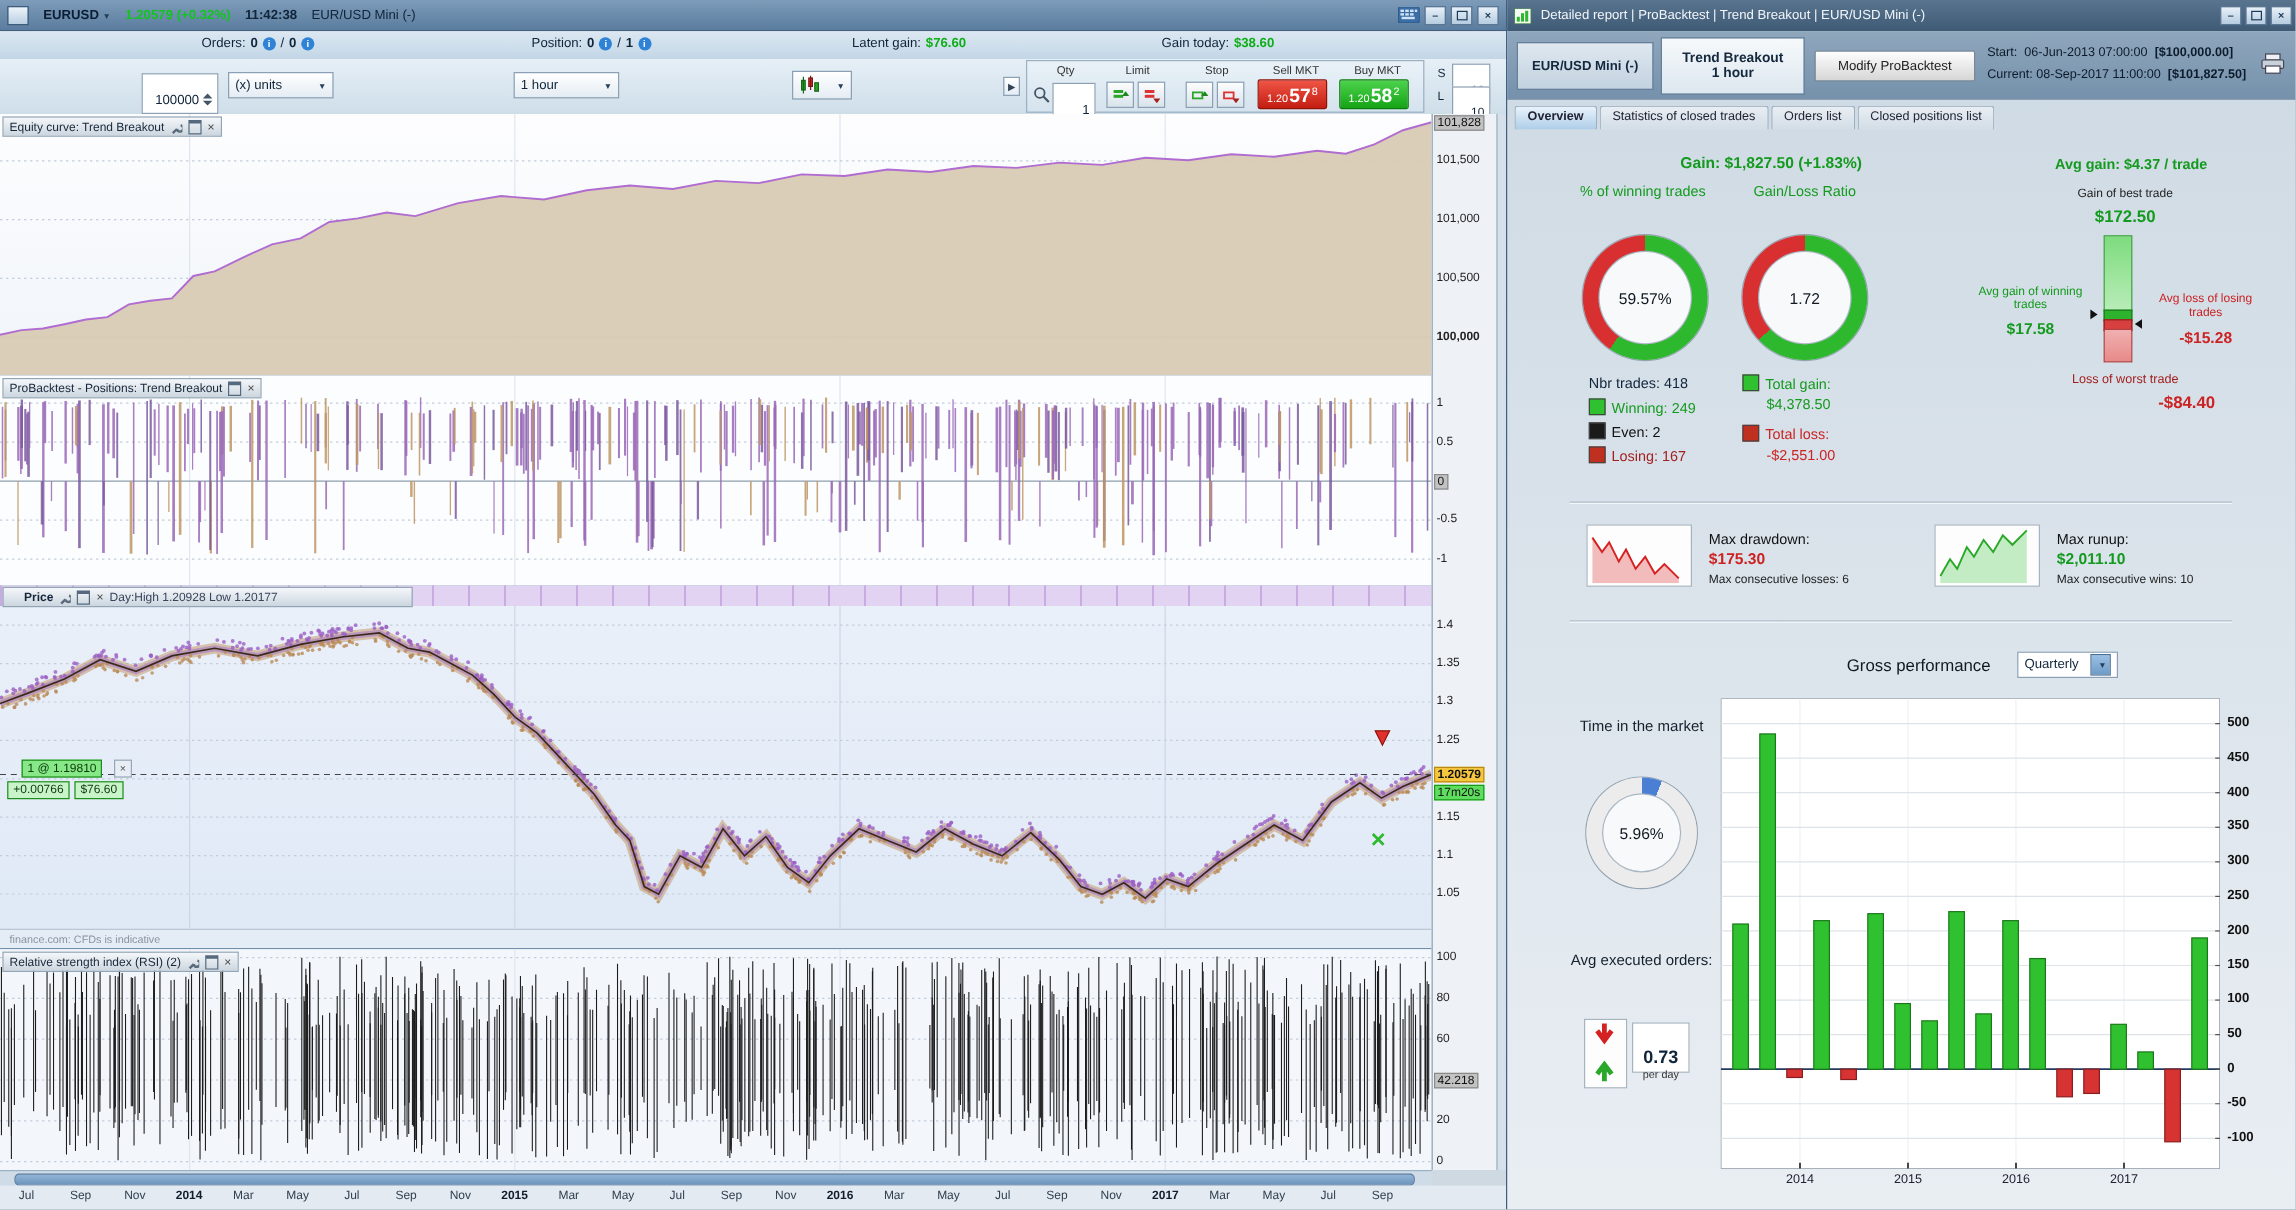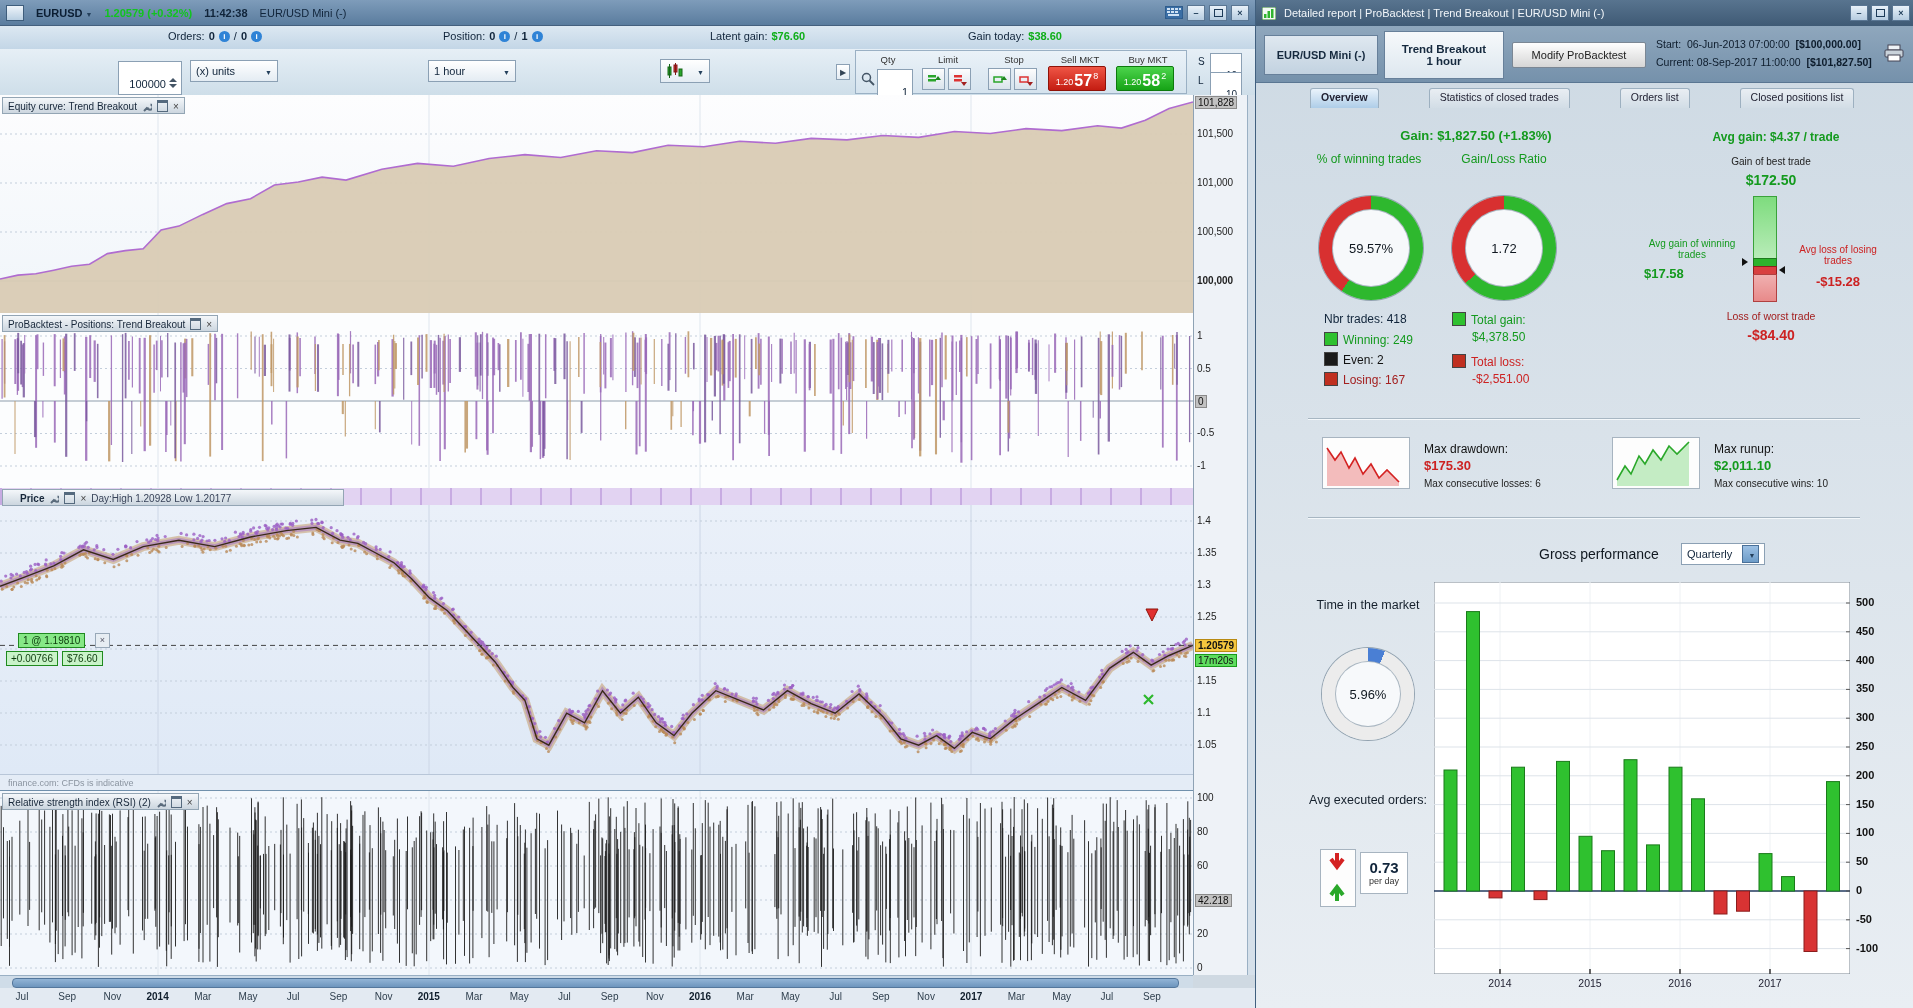--- a/index.html
+++ b/index.html
@@ -71,21 +71,21 @@
   .tag-x{position:absolute;width:13px;height:13px;background:#e7edf3;border:1px solid #98a8b8;color:#556;font-size:9px;text-align:center;line-height:12px;}
   .tag-x::after{content:"×";}
   
   #report{left:1255px;top:0;width:658px;height:1008px;background:linear-gradient(#cdd9e3,#e9eef3);border-left:1px solid #41607f;}
   #r-titlebar{position:absolute;left:0;top:0;width:658px;height:26px;background:linear-gradient(#58748f,#3f5a75);color:#f2f6fa;display:flex;align-items:center;gap:8px;padding-left:6px;box-sizing:border-box;font-size:11px;}
   #r-titlebar .wbtns{margin-left:auto;margin-right:4px;display:flex;gap:3px;}
   #r-header{position:absolute;left:0;top:26px;width:658px;height:56px;background:linear-gradient(#8fa7bd,#7591ab);border-bottom:1px solid #5a7democratic;border-bottom:1px solid #5a7692;}
   .chip{position:absolute;background:linear-gradient(#dfe8f0,#c2d2e0);border:1px solid #67809a;font-weight:bold;color:#15293e;display:flex;align-items:center;justify-content:center;text-align:center;}
   .btn3d{background:linear-gradient(#fefefe,#d6d6d6);border:1px solid #7b8794;border-radius:2px;color:#222;display:flex;align-items:center;justify-content:center;font-size:11px;}
   #r-tabs{position:absolute;left:6px;top:88px;height:20px;display:flex;gap:2px;}
-  .rtab{padding:2px 10px;font-size:10.5px;background:linear-gradient(#e9eef3,#d2dde6);border:1px solid #9db0c0;border-bottom:none;border-radius:3px 3px 0 0;color:#223;margin-left:48px;}
+  .rtab{padding:2px 10px;font-size:10.5px;background:linear-gradient(#e9eef3,#d2dde6);border:1px solid #9db0c0;border-bottom:none;border-radius:3px 3px 0 0;color:#223;}
   .rtab.active{background:linear-gradient(#eaf3fb,#aecde8);font-weight:bold;}
   .grn{color:#149a1e;}
   .red{color:#cc2222;}
   .dkred{color:#a32020;}
   .donut{position:absolute;border-radius:50%;box-shadow:0 0 0 1px #93a3b0;}
   .donut::after{content:"";position:absolute;inset:14px;background:#f7f9fb;border-radius:50%;box-shadow:0 0 0 1px #a9b6c1;}
   .donut .dlabel{position:absolute;inset:0;display:flex;align-items:center;justify-content:center;font-size:13px;color:#101820;z-index:2;}
   .legend-sq{width:12px;height:12px;display:inline-block;border:1px solid #444;margin-right:5px;vertical-align:-2px;}
   .divider{position:absolute;height:0;border-top:1px solid #a7b6c2;border-bottom:1px solid #f4f8fb;}
   .spark-card{position:absolute;width:86px;height:50px;background:#fdfdfd;border:1px solid #a7b4c0;}
@@ -2110,25 +2110,25 @@
 
     <div class="abs small-grey" style="left:440px;top:156px;width:150px;text-align:center;">Gain of best trade</div>
     <div class="abs grn" style="left:440px;top:172px;width:150px;text-align:center;font-size:14px;font-weight:bold;">$172.50</div>
     <div class="abs" style="left:497px;top:196px;width:22px;height:62px;background:linear-gradient(#7edc7e,#b9ecb9);border:1px solid #3aa23a;"></div>
     <div class="abs" style="left:497px;top:258px;width:22px;height:8px;background:#2db32d;border:1px solid #1d7a1d;"></div>
     <div class="abs" style="left:497px;top:266px;width:22px;height:8px;background:#d84040;border:1px solid #8f1d1d;"></div>
     <div class="abs" style="left:497px;top:274px;width:22px;height:26px;background:linear-gradient(#f0b0b0,#e88a8a);border:1px solid #b04040;"></div>
     <span class="arrow-r" style="left:486px;top:258px;"></span>
     <span class="arrow-l" style="left:523px;top:266px;"></span>
     <div class="abs grn" style="left:388px;top:238px;width:96px;text-align:center;font-size:10px;">Avg gain of winning trades</div>
-    <div class="abs grn" style="left:388px;top:266px;width:96px;font-size:13px;font-weight:bold;">$17.58</div>
+    <div class="abs grn" style="left:388px;top:266px;width:96px;text-align:center;font-size:13px;font-weight:bold;">$17.58</div>
     <div class="abs red" style="left:534px;top:244px;width:96px;text-align:center;font-size:10px;">Avg loss of losing trades</div>
     <div class="abs red" style="left:534px;top:274px;width:96px;text-align:center;font-size:13px;font-weight:bold;">-$15.28</div>
     <div class="abs dkred" style="left:440px;top:310px;width:150px;text-align:center;font-size:10.5px;">Loss of worst trade</div>
-    <div class="abs red" style="left:440px;top:327px;width:150px;text-align:center;font-size:14px;font-weight:bold;">-$84.40</div>
+    <div class="abs red" style="left:440px;top:327px;width:150px;text-align:right;font-size:14px;font-weight:bold;">-$84.40</div>
 
     <div class="abs" style="left:68px;top:312px;font-size:12px;">Nbr trades: 418</div>
     <div class="abs grn" style="left:68px;top:332px;font-size:12px;"><span class="legend-sq" style="background:#2fc12f;"></span><span>Winning: 249</span></div>
     <div class="abs" style="left:68px;top:352px;font-size:12px;color:#111;"><span class="legend-sq" style="background:#1a1a1a;"></span><span>Even: 2</span></div>
     <div class="abs dkred" style="left:68px;top:372px;font-size:12px;"><span class="legend-sq" style="background:#c03020;"></span><span>Losing: 167</span></div>
     <div class="abs grn" style="left:196px;top:312px;font-size:12px;"><span class="legend-sq" style="background:#2fc12f;"></span><span>Total gain:</span></div>
     <div class="abs grn" style="left:216px;top:330px;font-size:12px;">$4,378.50</div>
     <div class="abs red" style="left:196px;top:354px;font-size:12px;"><span class="legend-sq" style="background:#c03020;"></span><span>Total loss:</span></div>
     <div class="abs red" style="left:216px;top:372px;font-size:12px;">-$2,551.00</div>
 
@@ -2169,21 +2169,21 @@
     </div>
 
     <div class="abs" style="left:52px;top:793px;width:120px;text-align:center;font-size:12.5px;color:#15202c;">Avg executed orders:</div>
     <div class="abs" style="left:64px;top:849px;width:34px;height:56px;background:#fdfdfd;border:1px solid #a7b4c0;">
       <svg width="32" height="54">
           <path d="M16 3 v13 m-6 -7 l6 8 l6 -8" stroke="#d42222" stroke-width="4" fill="none"></path>
           <path d="M16 51 v-13 m-6 7 l6 -8 l6 8" stroke="#2aa82a" stroke-width="4" fill="none"></path>
         </svg>
     </div>
     <div class="abs" style="left:104px;top:852px;width:46px;height:40px;background:#fff;border:1px solid #a7b4c0;text-align:center;">
-      <div style="font-size:15px;font-weight:bold;margin-top:6px;">0.73</div>
+      <div style="font-size:15px;font-weight:bold;margin-top:20px;">0.73</div>
       <div style="font-size:9px;color:#333;">per day</div>
     </div>
 
     <svg id="gp-svg" class="abs" style="left:178px;top:582px;" width="416" height="392">
         <rect x="0" y="0" width="416" height="392" fill="#ffffff" stroke="#76828e"></rect>
         <line x1="66" y1="0" x2="66" y2="392" stroke="#eef1f4"></line>
         <line x1="156" y1="0" x2="156" y2="392" stroke="#eef1f4"></line>
         <line x1="246" y1="0" x2="246" y2="392" stroke="#eef1f4"></line>
         <line x1="336" y1="0" x2="336" y2="392" stroke="#eef1f4"></line>
         <line x1="0" y1="21.0" x2="416" y2="21.0" stroke="#dde3e9" stroke-width="1"></line>

